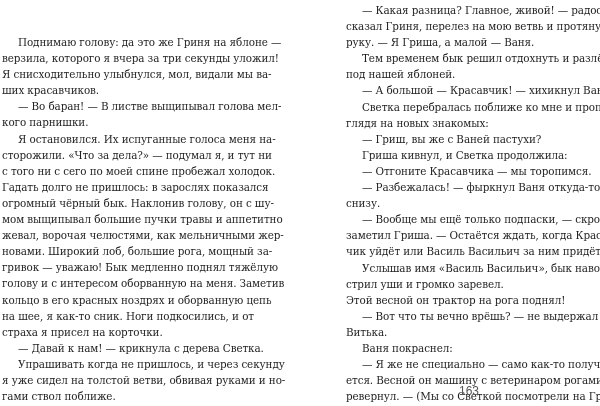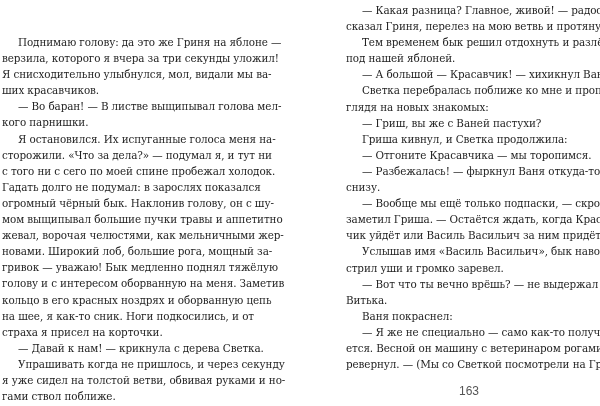--- a/index.html
+++ b/index.html
@@ -44,21 +44,21 @@
   <div class="text" id="left-text">
       <span class="line indent">Поднимаю голову: да это же Гриня на яблоне —</span>
       <span class="line last">верзила, которого я вчера за три секунды уложил!</span>
       <span class="line">Я снисходительно улыбнулся, мол, видали мы ва-</span>
       <span class="line last">ших красавчиков.</span>
       <span class="line indent">— Во баран! — В листве выщипывал голова мел-</span>
       <span class="line last">кого парнишки.</span>
       <span class="line indent">Я остановился. Их испуганные голоса меня на-</span>
       <span class="line">сторожили. «Что за дела?» — подумал я, и тут ни</span>
       <span class="line">с того ни с сего по моей спине пробежал холодок.</span>
-      <span class="line">Гадать долго не подумал: в зарослях показался</span>
+      <span class="line">Гадать долго не пришлось: в зарослях показался</span>
       <span class="line">огромный чёрный бык. Наклонив голову, он с шу-</span>
       <span class="line">мом выщипывал большие пучки травы и аппетитно</span>
       <span class="line">жевал, ворочая челюстями, как мельничными жер-</span>
       <span class="line">новами. Широкий лоб, большие рога, мощный за-</span>
       <span class="line">гривок — уважаю! Бык медленно поднял тяжёлую</span>
       <span class="line">голову и с интересом оборванную на меня. Заметив</span>
       <span class="line">кольцо в его красных ноздрях и оборванную цепь</span>
       <span class="line">на шее, я как-то сник. Ноги подкосились, и от</span>
       <span class="line last">страха я присел на корточки.</span>
       <span class="line indent last">— Давай к нам! — крикнула с дерева Светка.</span>
@@ -69,35 +69,37 @@
       <span class="line last">ней ветви.</span>
       <span class="line indent last">— Тигр, — поправил его Витя.</span>
     </div>
   <div class="pagenum">162</div>
 </div>
 
 <div class="page right">
   <div class="text" id="right-text">
       <span class="line indent">— Какая разница? Главное, живой! — радостно</span>
       <span class="line">сказал Гриня, перелез на мою ветвь и протянул</span>
+      <span class="line last">руку. — Я Гриша, а малой — Ваня.</span>
       <span class="line indent">Тем временем бык решил отдохнуть и разлёгся</span>
       <span class="line last">под нашей яблоней.</span>
       <span class="line indent last">— А большой — Красавчик! — хихикнул Ваня.</span>
       <span class="line indent">Светка перебралась поближе ко мне и пропела,</span>
       <span class="line last">глядя на новых знакомых:</span>
       <span class="line indent last">— Гриш, вы же с Ваней пастухи?</span>
       <span class="line indent last">Гриша кивнул, и Светка продолжила:</span>
       <span class="line indent last">— Отгоните Красавчика — мы торопимся.</span>
       <span class="line indent">— Разбежалась! — фыркнул Ваня откуда-то</span>
       <span class="line last">снизу.</span>
       <span class="line indent">— Вообще мы ещё только подпаски, — скромно</span>
       <span class="line">заметил Гриша. — Остаётся ждать, когда Красав-</span>
       <span class="line last">чик уйдёт или Василь Васильич за ним придёт.</span>
       <span class="line indent">Услышав имя «Василь Васильич», бык наво-</span>
       <span class="line last">стрил уши и громко заревел.</span>
+      <span class="line last">Этой весной он трактор на рога поднял!</span>
       <span class="line indent">— Вот что ты вечно врёшь? — не выдержал</span>
       <span class="line last">Витька.</span>
       <span class="line indent last">Ваня покраснел:</span>
       <span class="line indent">— Я же не специально — само как-то получа-</span>
       <span class="line">ется. Весной он машину с ветеринаром рогами пе-</span>
       <span class="line">ревернул. — (Мы со Светкой посмотрели на Гришу,</span>
     </div>
   <div class="pagenum">163</div>
 </div>
 

